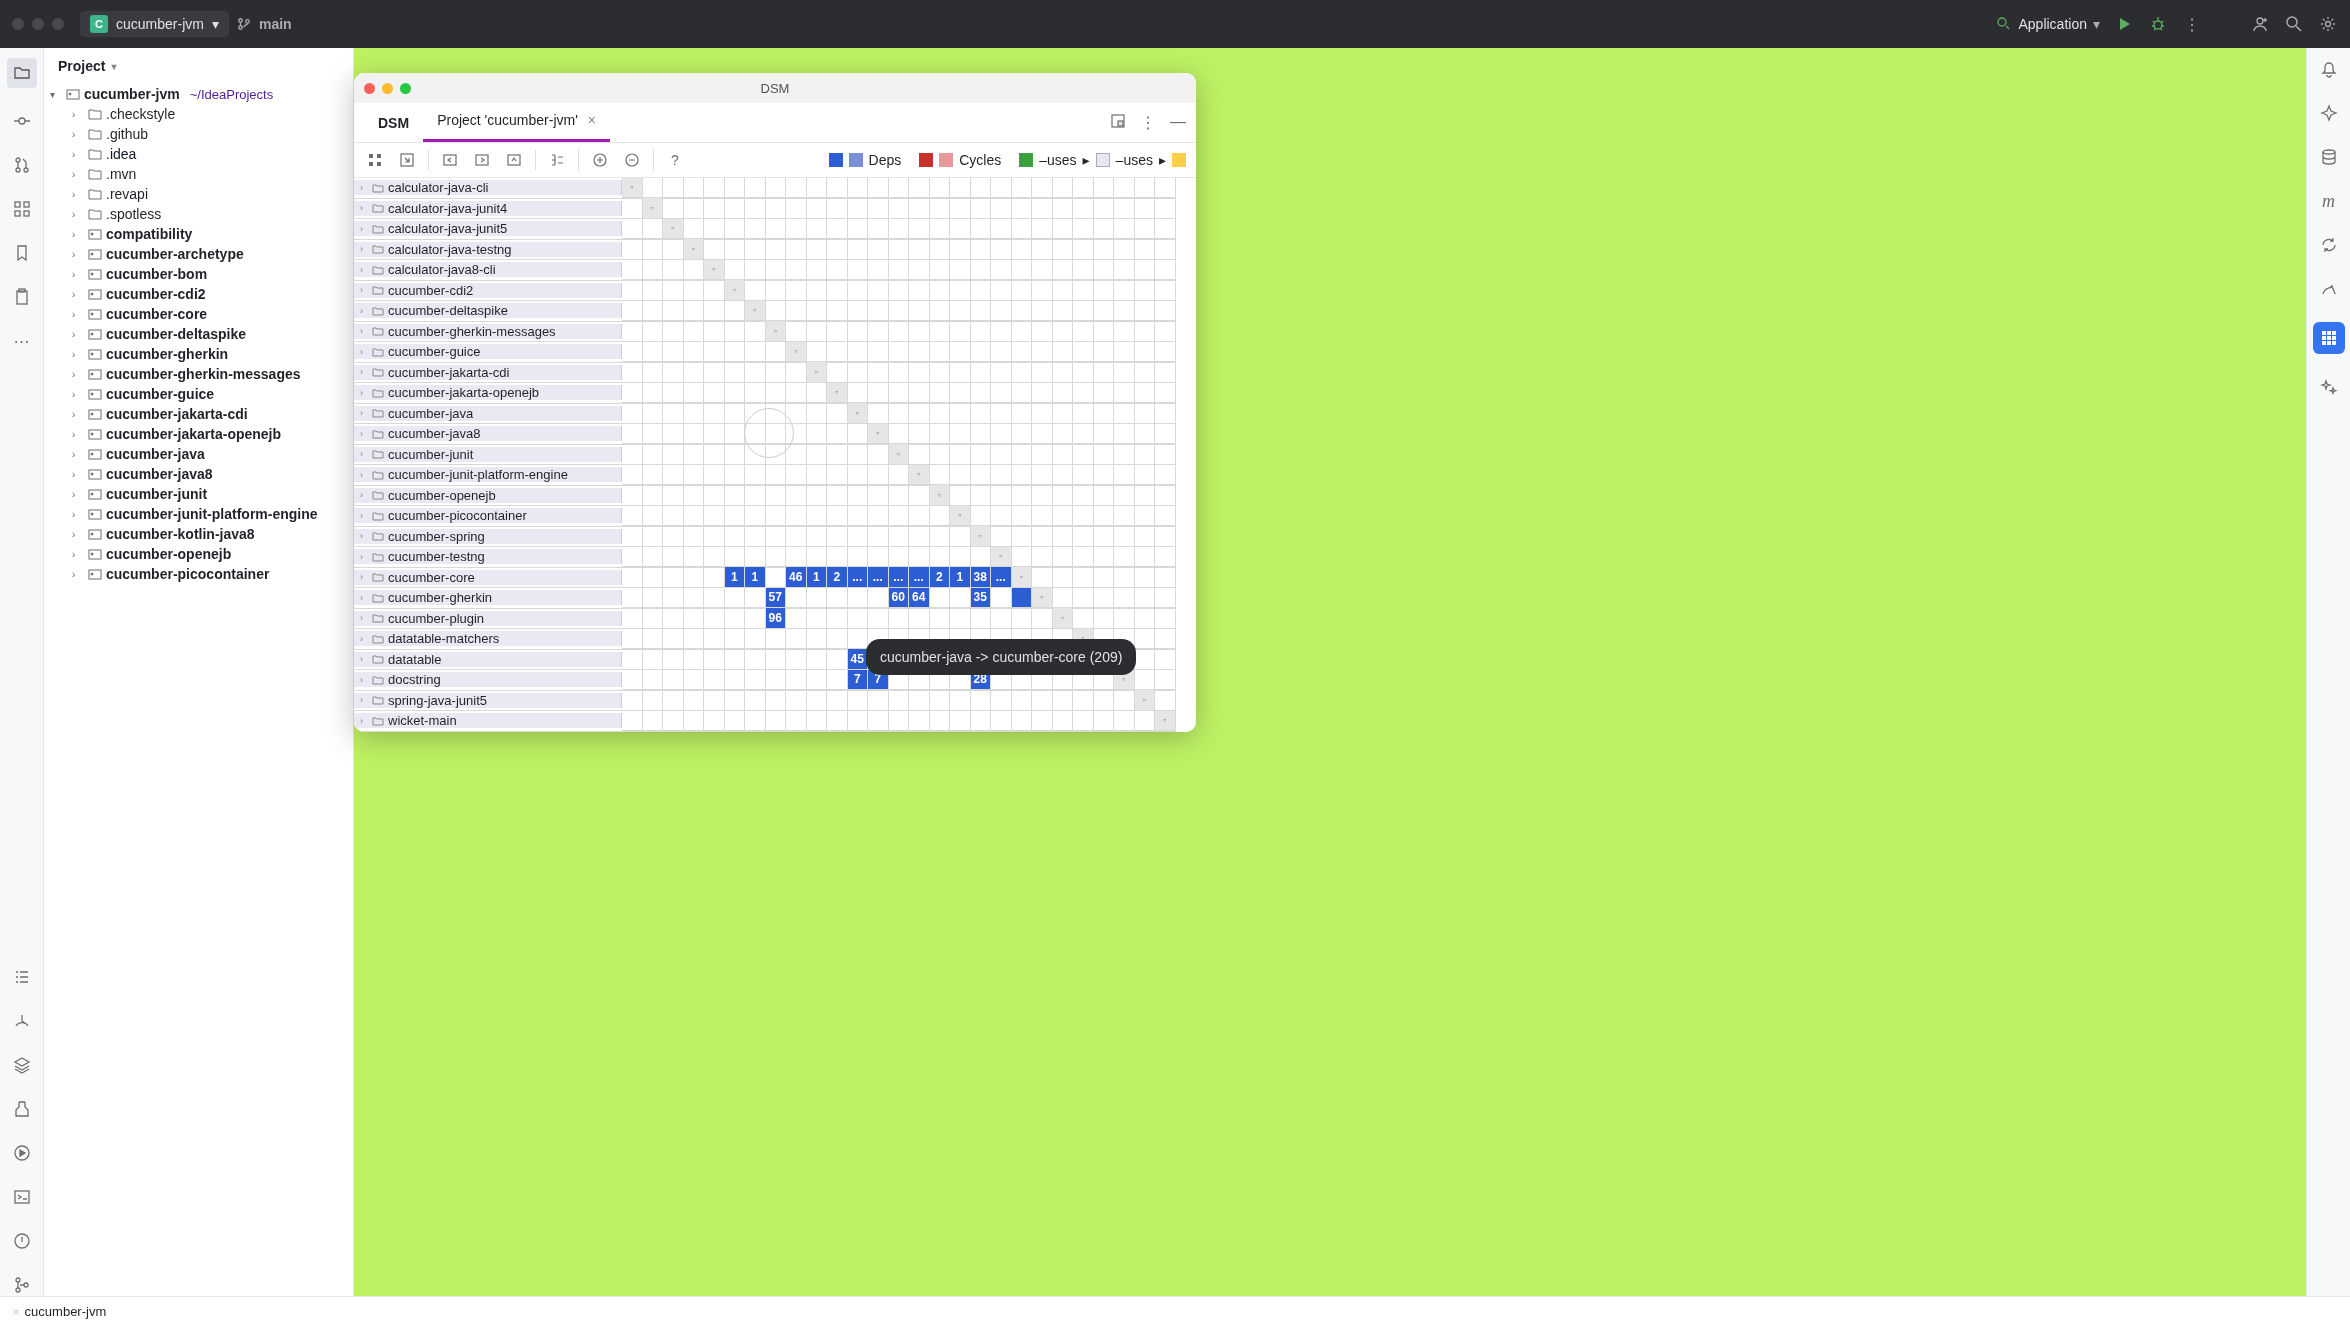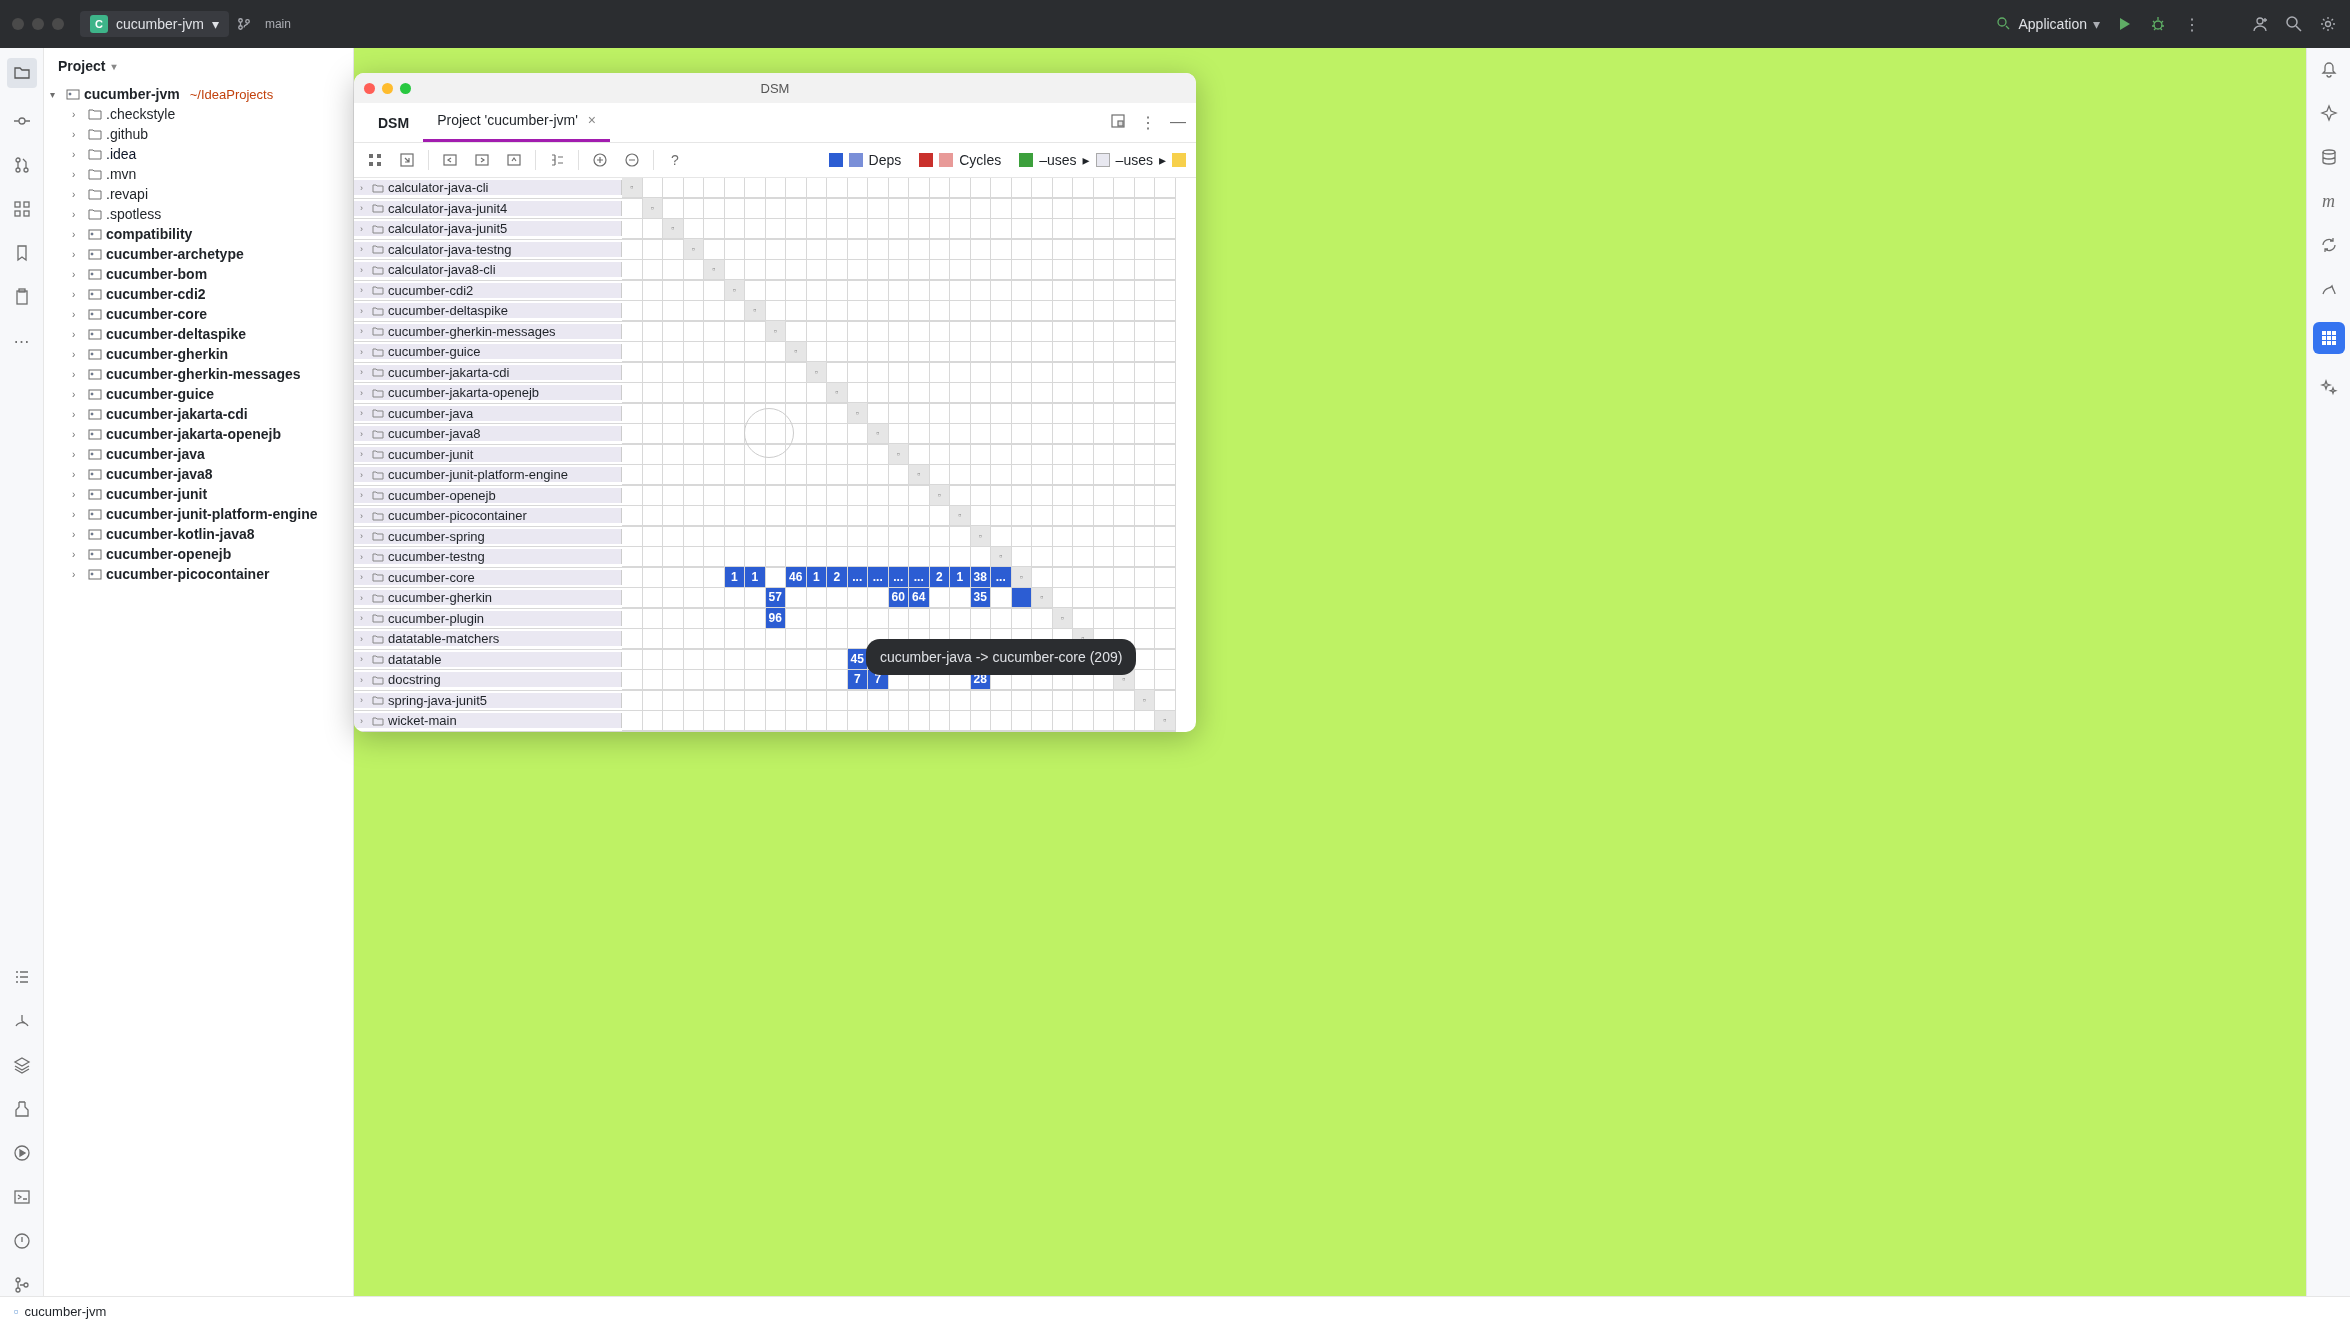--- a/index.html
+++ b/index.html
@@ -4,21 +4,21 @@
 <style>
 * { margin: 0; padding: 0; box-sizing: border-box; font-family: -apple-system, BlinkMacSystemFont, 'Segoe UI', sans-serif; }
 body { background: #f7f8fa; color: #1f2328; overflow: hidden; }
 
 
 .top-bar { height: 48px; background: #2b2d30; display: flex; align-items: center; padding: 0 12px; gap: 8px; color: #dfe1e5; }
 .traffic-lights { display: flex; gap: 8px; margin-right: 8px; }
 .tl { width: 12px; height: 12px; border-radius: 50%; background: #4a4a4a; }
 .project-selector { display: flex; align-items: center; gap: 8px; background: #393b40; padding: 4px 10px; border-radius: 4px; font-size: 14px; }
 .proj-icon { width: 18px; height: 18px; background: #3eb489; border-radius: 3px; display: flex; align-items: center; justify-content: center; font-size: 11px; font-weight: bold; color: #fff; }
-.branch-tag { display: flex; align-items: center; gap: 14px; font-size: 12px; color: #abadb3; }
+.branch-tag { display: flex; align-items: center; gap: 8px; font-size: 14px; color: #abadb3; font-weight: bold; }
 .top-right { margin-left: auto; display: flex; align-items: center; gap: 14px; }
 .run-config { display: flex; align-items: center; gap: 6px; font-size: 14px; }
 .top-icon { width: 20px; height: 20px; display: flex; align-items: center; justify-content: center; color: #abadb3; cursor: pointer; }
 .top-icon.play { color: #5fad65; }
 .top-icon.debug { color: #5fad65; }
 
 
 .main-layout { display: flex; height: calc(100vh - 48px - 30px); }
 .left-rail { width: 44px; background: #f7f8fa; border-right: 1px solid #e6e6e6; display: flex; flex-direction: column; align-items: center; padding-top: 10px; gap: 22px; }
 .rail-icon { width: 22px; height: 22px; display: flex; align-items: center; justify-content: center; color: #6e6e6e; cursor: pointer; }
@@ -29,21 +29,21 @@
 
 .project-panel { width: 310px; background: #fff; border-right: 1px solid #e6e6e6; overflow: hidden; display: flex; flex-direction: column; }
 .project-header { display: flex; align-items: center; padding: 10px 14px; font-size: 14px; font-weight: bold; gap: 6px; }
 .project-tree { flex: 1; overflow: auto; font-size: 14px; padding-bottom: 10px; }
 .tree-node { display: flex; align-items: center; padding: 2px 6px; white-space: nowrap; gap: 4px; cursor: pointer; }
 .tree-node .indent { display: inline-block; }
 .chevron { width: 12px; color: #6e6e6e; font-size: 10px; }
 .folder-icon { color: #6e6e6e; }
 .mod-icon { color: #6e6e6e; }
 .tree-label-bold { font-weight: bold; }
-.tree-path { color: #c2410c; font-size: 13px; margin-left: 6px; }
+.tree-path { color: #4c1d95; font-size: 13px; margin-left: 6px; }
 
 
 .content-area { flex: 1; background: #bef264; position: relative; }
 
 
 .dsm-modal { position: absolute; left: 0; top: 25px; width: 842px; background: #fff; border-radius: 10px; box-shadow: 0 6px 30px rgba(0,0,0,0.25); overflow: hidden; }
 .dsm-title-bar { height: 30px; display: flex; align-items: center; padding: 0 10px; background: #f2f2f2; position: relative; }
 .dsm-traffic { display: flex; gap: 7px; }
 .dsm-tl { width: 11px; height: 11px; border-radius: 50%; }
 .dsm-tl.red { background: #ff5f57; }

